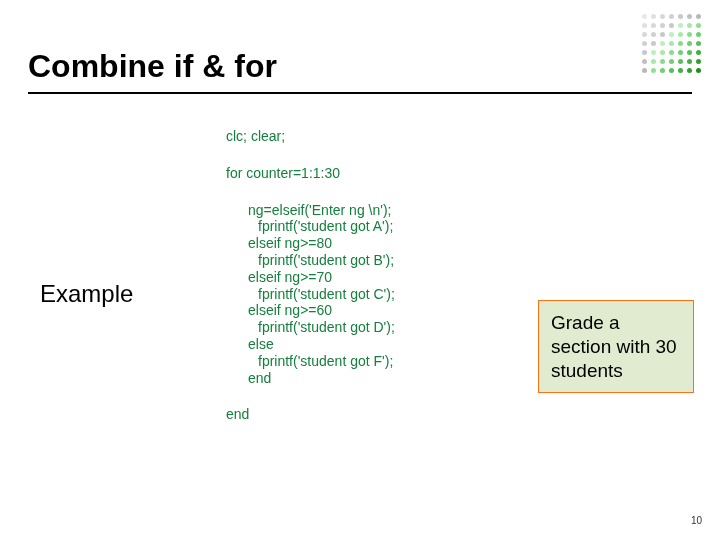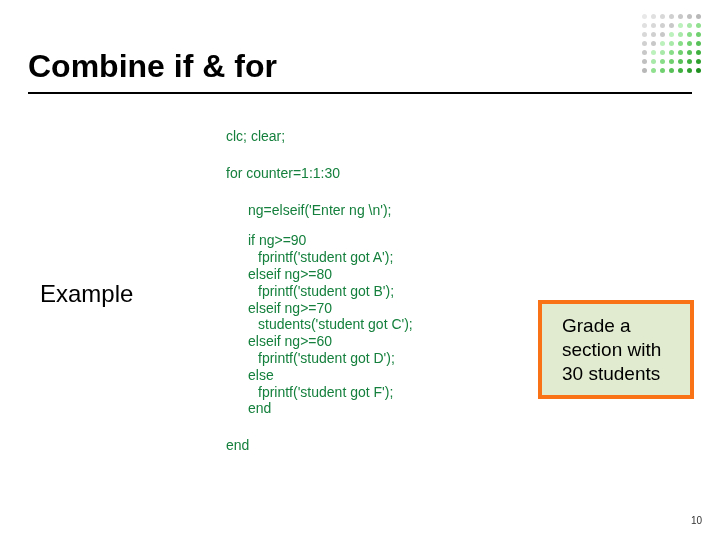--- a/index.html
+++ b/index.html
@@ -8,21 +8,21 @@
   .title { position: absolute; left: 28px; top: 48px; font-size: 32px; font-weight: bold; color: #000; }
   .underline { position: absolute; left: 28px; top: 92px; width: 664px; height: 2px; background: #000; }
   .dots { position: absolute; right: 18px; top: 14px; display: grid; grid-template-columns: repeat(7, 6px); grid-auto-rows: 6px; gap: 3px; }
   .dot { width: 5px; height: 5px; border-radius: 50%; }
   .code { position: absolute; left: 226px; top: 128px; font-family: Arial, sans-serif; font-size: 14px; color: #15803d; line-height: 1.2; }
   .code .ind1 { margin-left: 22px; }
   .code .ind2 { margin-left: 32px; }
   .code .blk { margin-top: 20px; }
   .code .blk2 { margin-top: 14px; }
   .label { position: absolute; left: 40px; top: 280px; font-size: 24px; color: #000; }
-  .callout { position: absolute; right: 26px; top: 300px; width: 156px; background: #e0ebcf; border: 4px solid #f97316; padding: 10px 20px; font-size: 19px; color: #000; line-height: 1.25; }
+  .callout { position: absolute; right: 26px; top: 300px; width: 156px; background: #e0ebcf; border: 1px solid #f97316; padding: 10px 12px; font-size: 19px; color: #000; line-height: 1.25; }
   .pagenum { position: absolute; right: 18px; bottom: 14px; font-size: 10px; color: #333; text-align: center; }
 </style>
 </head>
 <body>
 
 <div class="slide">
   <div class="title">Combine if &amp; for</div>
   <div class="underline"></div>
   <div class="dots" id="dots">
       <div class="dot" style="background: rgb(232, 232, 232);"></div>
@@ -75,26 +75,25 @@
       <div class="dot" style="background: rgb(47, 160, 47);"></div>
       <div class="dot" style="background: rgb(31, 144, 31);"></div>
     </div>
 
   <div class="label">Example</div>
 
   <div class="code">
     <div>clc; clear;</div>
     <div class="blk">for counter=1:1:30</div>
     <div class="blk ind1">ng=elseif('Enter ng \n');</div>
-    <div class="blk2 ind1">if  ng&gt;=90</div>
     <div class="ind2">fprintf('student got A');</div>
     <div class="ind1">elseif ng&gt;=80</div>
     <div class="ind2">fprintf('student got B');</div>
     <div class="ind1">elseif ng&gt;=70</div>
-    <div class="ind2">students('student got C');</div>
+    <div class="ind2">fprintf('student got C');</div>
     <div class="ind1">elseif ng&gt;=60</div>
     <div class="ind2">fprintf('student got D');</div>
     <div class="ind1">else</div>
     <div class="ind2">fprintf('student got F');</div>
     <div class="ind1">end</div>
     <div class="blk">end</div>
   </div>
 
   <div class="callout">Grade a section with 30 students</div>
   <div class="pagenum">10</div>

